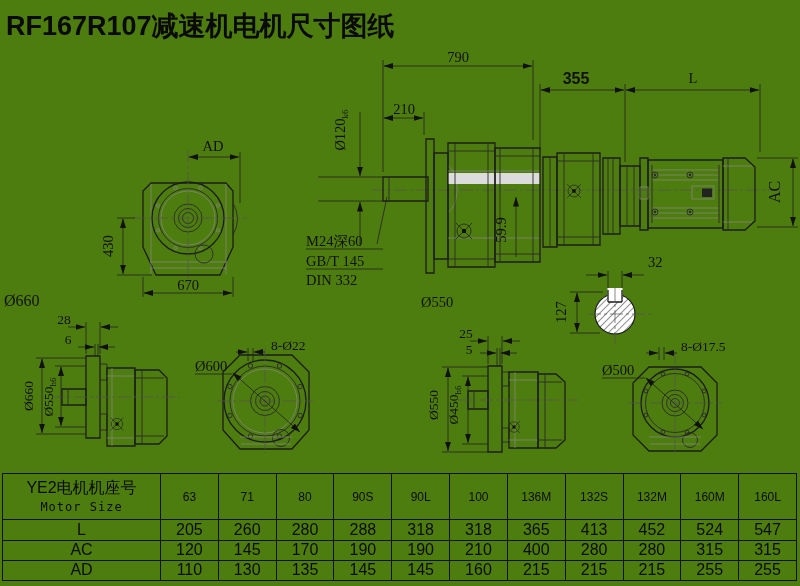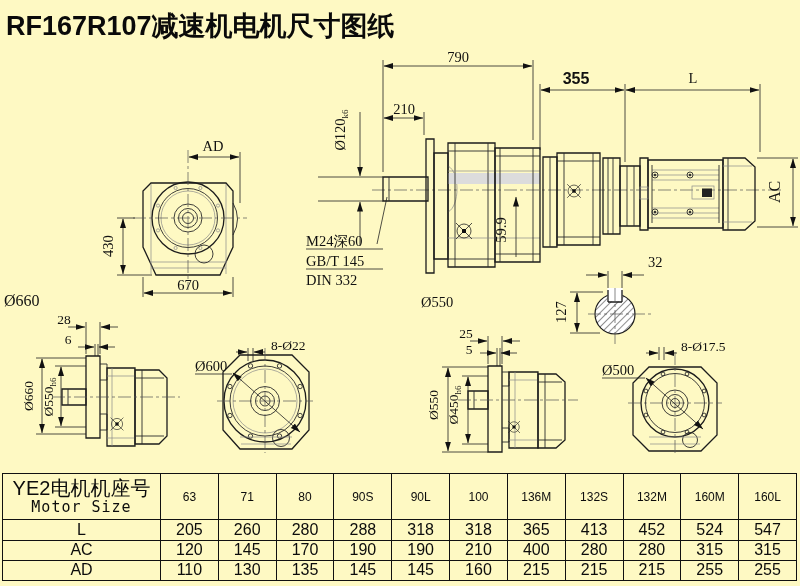--- a/index.html
+++ b/index.html
@@ -1,16 +1,16 @@
 <!DOCTYPE html>
 <html><head>
 <meta charset="utf-8">
 <style>
   html,body{margin:0;padding:0;background:#fff;}
-  #page{position:relative;width:800px;height:586px;background:#fef9c3;overflow:hidden;
+  #page{position:relative;width:800px;height:586px;background:#4d7c0f;overflow:hidden;
         font-family:"Liberation Sans",sans-serif;color:#111;}
   #title{position:absolute;left:6px;top:8px;font-size:27px;font-weight:bold;
          letter-spacing:0px;color:#0a0a0a;white-space:nowrap;}
   #logo{position:absolute;left:64px;top:58px;border:2px solid #553333;background:#fff;
         padding:1px 7px;font-family:"Liberation Serif",serif;font-weight:bold;
         font-size:16px;color:#3535ac;letter-spacing:1px;}
   svg{position:absolute;left:0;top:46px;}
   
   .o{stroke:#1c1c1c;stroke-width:1.3;fill:none;}
   .m{stroke:#2a2a2a;stroke-width:0.9;fill:none;}
@@ -23,22 +23,22 @@
   .bold{font-family:"Liberation Sans",sans-serif;font-weight:bold;font-size:16px;fill:#111;}
   .sub{font-size:9px;}
   
   #size-table{position:absolute;left:2px;top:473px;width:795px;height:108px;
       border-collapse:collapse;table-layout:fixed;}
   #size-table th,#size-table td{border:1.6px solid #111;text-align:center;vertical-align:middle;
       padding:0;font-weight:normal;color:#0c0c0c;}
   #size-table col.c1{width:158px;}
   #size-table tr.hdr{height:46px;}
   #size-table tr.dr{height:20px;font-size:16px;}
-  .hcn{font-size:20px;line-height:20px;}
-  .hen{font-family:"DejaVu Sans Mono",monospace;font-size:15px;line-height:18px;letter-spacing:1px;}
+  .hcn{font-size:16px;line-height:20px;}
+  .hen{font-family:"DejaVu Sans Mono",monospace;font-size:12px;line-height:18px;letter-spacing:1px;}
   .chead{font-size:12px;}
 </style>
 </head>
 <body>
 
 <div id="page">
   <div id="title">RF167R107减速机电机尺寸图纸</div>
 
   <svg width="800" height="427" viewBox="0 46 800 427">
     <defs>

